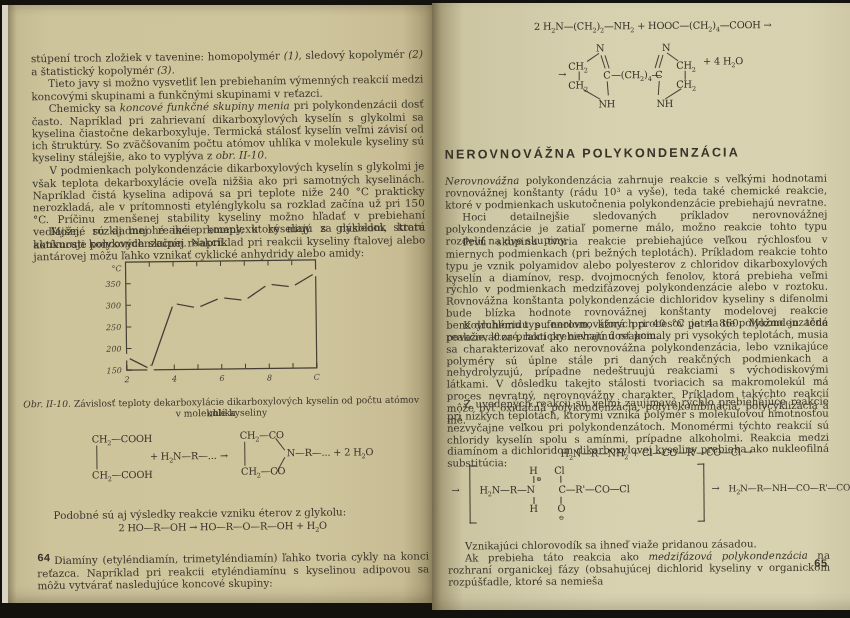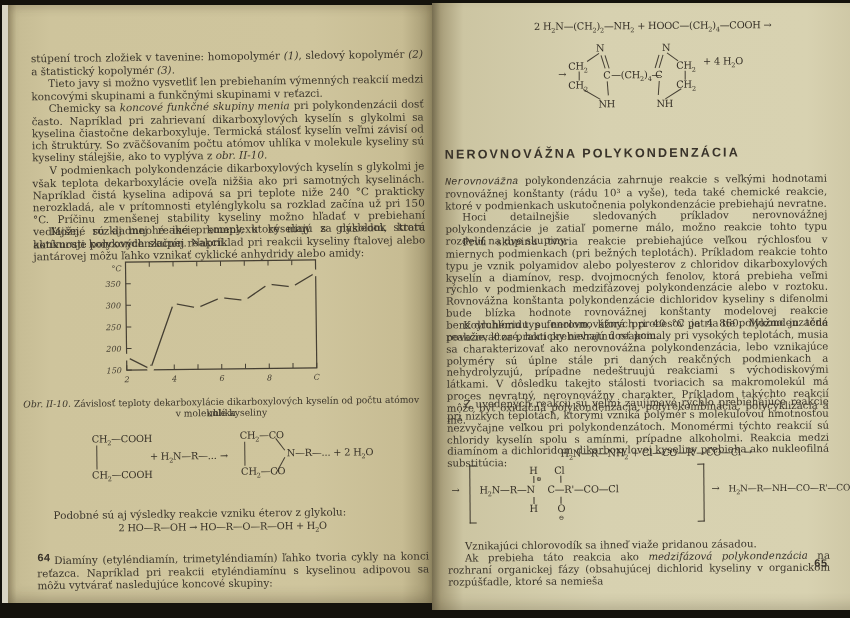--- a/index.html
+++ b/index.html
@@ -165,33 +165,33 @@
     <span class="chem" style="left:104px;top:2px"><span>N</span></span>
     <span class="chem" style="left:118px;top:20px"><span>CH</span><sub>2</sub><span></span></span>
     <span class="chem" style="left:118px;top:39px"><span>CH</span><sub>2</sub><span></span></span>
     <span class="chem" style="left:40px;top:58px"><span>NH</span></span>
     <span class="chem" style="left:98px;top:58px"><span>NH</span></span>
     <span class="chem" style="left:145px;top:16px"><span>+ 4 H</span><sub>2</sub><span>O</span></span>
   </div>
 
   <div id="right-heading">NEROVNOVÁŽNA POLYKONDENZÁCIA</div>
 
-  <p class="para" style="top:161px"><span style="font-style: italic; font-family: Liberation Mono, monospace;">Nerovnovážna</span><span> polykondenzácia zahrnuje reakcie s veľkými hodnotami rovnovážnej konštanty (rádu 10³ a vyše), teda také chemické reakcie, ktoré v podmienkach uskutočnenia polykondenzácie prebiehajú nevratne.</span></p>
+  <p class="para" style="top:161px"><span style="font-style: italic;">Nerovnovážna</span><span> polykondenzácia zahrnuje reakcie s veľkými hodnotami rovnovážnej konštanty (rádu 10³ a vyše), teda také chemické reakcie, ktoré v podmienkach uskutočnenia polykondenzácie prebiehajú nevratne.</span></p>
   <p class="para ind" style="top:197px"><span>Hoci detailnejšie sledovaných príkladov nerovnovážnej polykondenzácie je zatiaľ pomerne málo, možno reakcie tohto typu rozdeliť na dve skupiny.</span></p>
   <p class="para ind" style="top:222px"><span>Prvú skupinu tvoria reakcie prebiehajúce veľkou rýchlosťou v miernych podmienkach (pri bežných teplotách). Príkladom reakcie tohto typu je vznik polyamidov alebo polyesterov z chloridov dikarboxylových kyselín a diamínov, resp. dvojmocných fenolov, ktorá prebieha veľmi rýchlo v podmienkach medzifázovej polykondenzácie alebo v roztoku. Rovnovážna konštanta polykondenzácie dichloridov kyseliny s difenolmi bude blízka hodnote rovnovážnej konštanty modelovej reakcie benzoylchloridu s fenolom, ktorá pri 40 °C je 4 860. Možno ju teda považovať za prakticky nevratnú reakciu.</span></p>
   <p class="para ind" style="top:305px"><span>K druhému typu nerovnovážnych procesov patria tie polykondenzačné reakcie, ktoré, hoci prebiehajú dosť pomaly pri vysokých teplotách, musia sa charakterizovať ako nerovnovážna polykondenzácia, lebo vznikajúce polyméry sú úplne stále pri daných reakčných podmienkach a nehydrolyzujú, prípadne nedeštruujú reakciami s východiskovými látkami. V dôsledku takejto stálosti tvoriacich sa makromolekúl má proces nevratný, nerovnovážny charakter. Príkladom takýchto reakcií môže byť oxidačná polykondenzácia, polyrekombinácia, polycyklizácia a iné.</span></p>
   <p class="para ind" style="top:384px"><span>Z uvedených reakcií sú veľmi zaujímavé rýchlo prebiehajúce reakcie pri nízkych teplotách, ktorými vzniká polymér s molekulovou hmotnosťou nezvyčajne veľkou pri polykondenzátoch. Monomérmi týchto reakcií sú chloridy kyselín spolu s amínmi, prípadne alkoholmi. Reakcia medzi diamínom a dichloridom dikarboxylovej kyseliny prebieha ako nukleofilná substitúcia:</span></p>
 
   <div class="eq-center" style="top:444px"><span>H</span><sub>2</sub><span>N—R—NH</span><sub>2</sub><span> + Cl—CO—R'—CO—Cl   →</span></div>
 
   <div style="position:absolute;left:14px;top:461px;width:392px;height:62px">
     <span class="chem" style="left:4px;top:19px"><span>→</span></span>
     <div class="bracket l" style="left:22px;top:0"></div>
     <span class="chem" style="left:32px;top:19px"><span>H</span><sub>2</sub><span>N—R—N</span></span>
-    <span class="chem" style="left:100px;top:19px"><span>C—R'—CO—Cl</span></span>
+    <span class="chem" style="left:111px;top:19px"><span>C—R'—CO—Cl</span></span>
     <span class="chem" style="left:82px;top:0"><span>H</span></span>
     <span class="chem" style="left:107px;top:0"><span>Cl</span></span>
     <span class="chem" style="left:82px;top:38px"><span>H</span></span>
     <span class="chem" style="left:110px;top:38px"><span>O</span></span>
     <div class="vb" style="left:86px;top:11px;height:7px"></div>
     <div class="vb" style="left:86px;top:32px;height:7px"></div>
     <div class="vb" style="left:113px;top:11px;height:7px"></div>
     <div class="vb" style="left:113px;top:32px;height:7px"></div>
     <span class="charge" style="left:89px;top:10px">⊕</span>
     <span class="charge" style="left:111px;top:49px">⊖</span>

